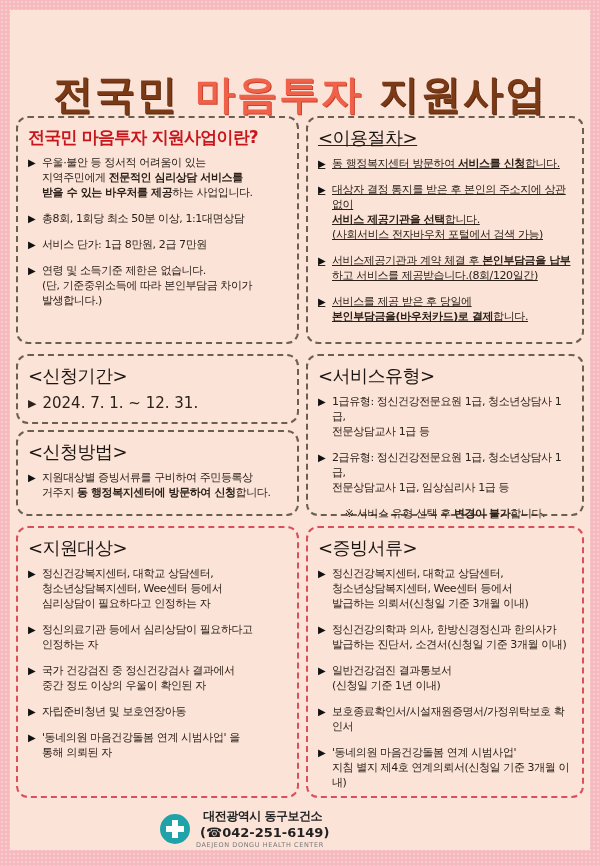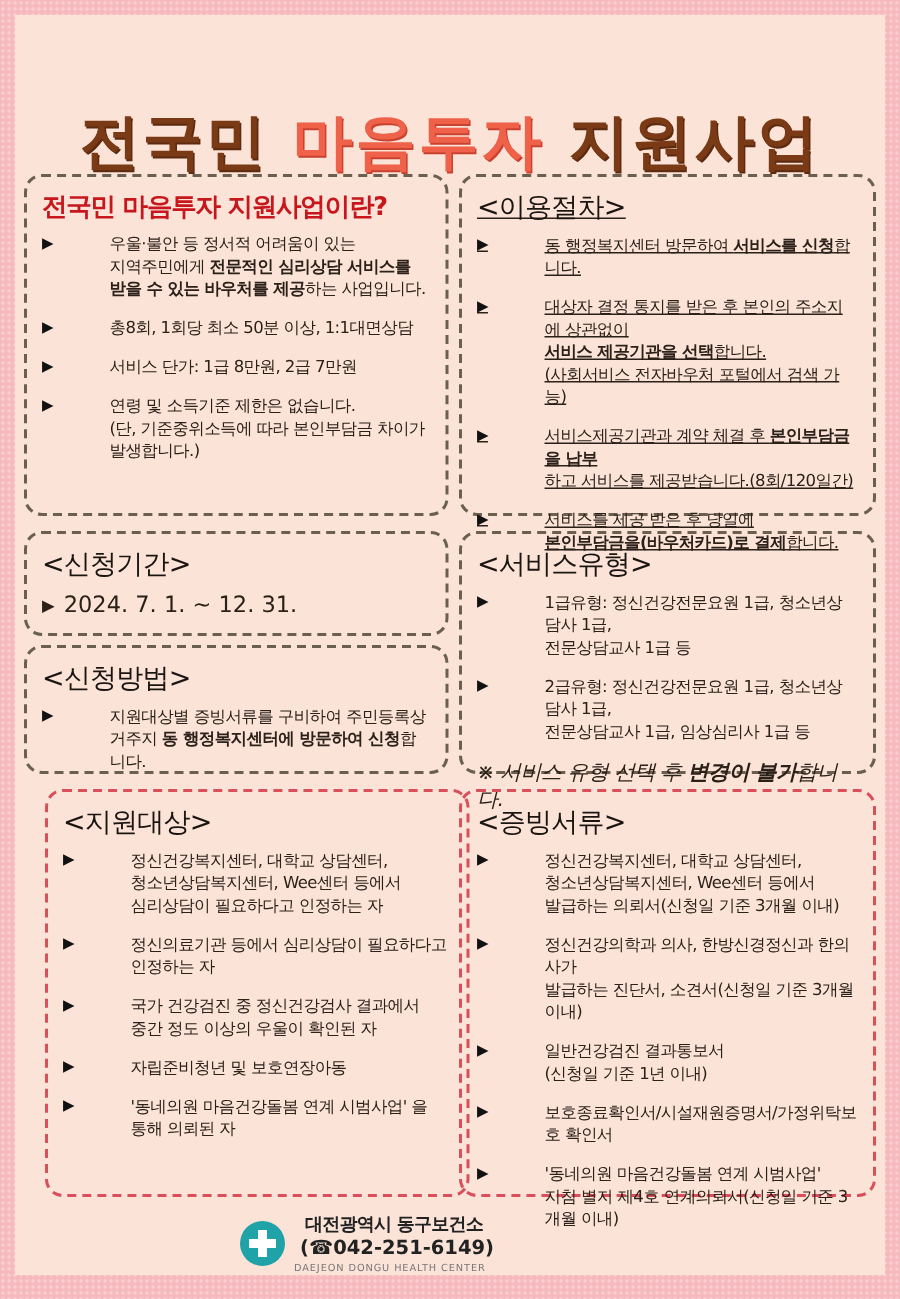--- a/index.html
+++ b/index.html
@@ -52,25 +52,25 @@
     font-size: 11px;
     line-height: 15px;
     margin-bottom: 11px;
     letter-spacing: -0.4px;
   }
   .item .arrow {
     flex: 0 0 14px;
     font-size: 10px;
     color: #111;
   }
-  .item .txt { flex: 1; white-space: pre-line; margin-left: 31px; }
+  .item .txt { flex: 1; white-space: pre-line; }
   .item .txt b { font-weight: bold; }
   .date { font-size: 15px; display:flex; align-items:center; }
   .date .arrow { font-size: 11px; margin-right: 6px; }
-  .note { font-size: 14px; margin-top: 4px; letter-spacing: -0.4px; font-style: italic; }
+  .note { text-align: center; font-size: 11px; margin-top: 4px; letter-spacing: -0.4px; }
   .footer {
     position: absolute;
     left: 160px; top: 808px;
     display: flex; align-items: center;
   }
   .logo {
     width: 30px; height: 30px; border-radius: 50%;
     background: #1fa2a8;
     position: relative; margin-right: 6px;
   }
@@ -168,21 +168,21 @@
     <div class="item">
       <span class="arrow">▶</span>
       <span class="txt">2급유형: 정신건강전문요원 1급, 청소년상담사 1급,
               전문상담교사 1급, 임상심리사 1급 등</span>
     </div>
     <div class="note">
       <span>※ 서비스 유형 선택 후 </span><b>변경이 불가</b><span>합니다.</span>
     </div>
   </div>
 
-  <div class="box red" style="left:20px; top:516px; width:283px; height:272px;">
+  <div class="box red" style="left:6px; top:516px; width:283px; height:272px;">
     <h2>&lt;지원대상&gt;</h2>
     <div class="item">
       <span class="arrow">▶</span>
       <span class="txt">정신건강복지센터, 대학교 상담센터,
 청소년상담복지센터, Wee센터 등에서
 심리상담이 필요하다고 인정하는 자</span>
     </div>
     <div class="item">
       <span class="arrow">▶</span>
       <span class="txt">정신의료기관 등에서 심리상담이 필요하다고

